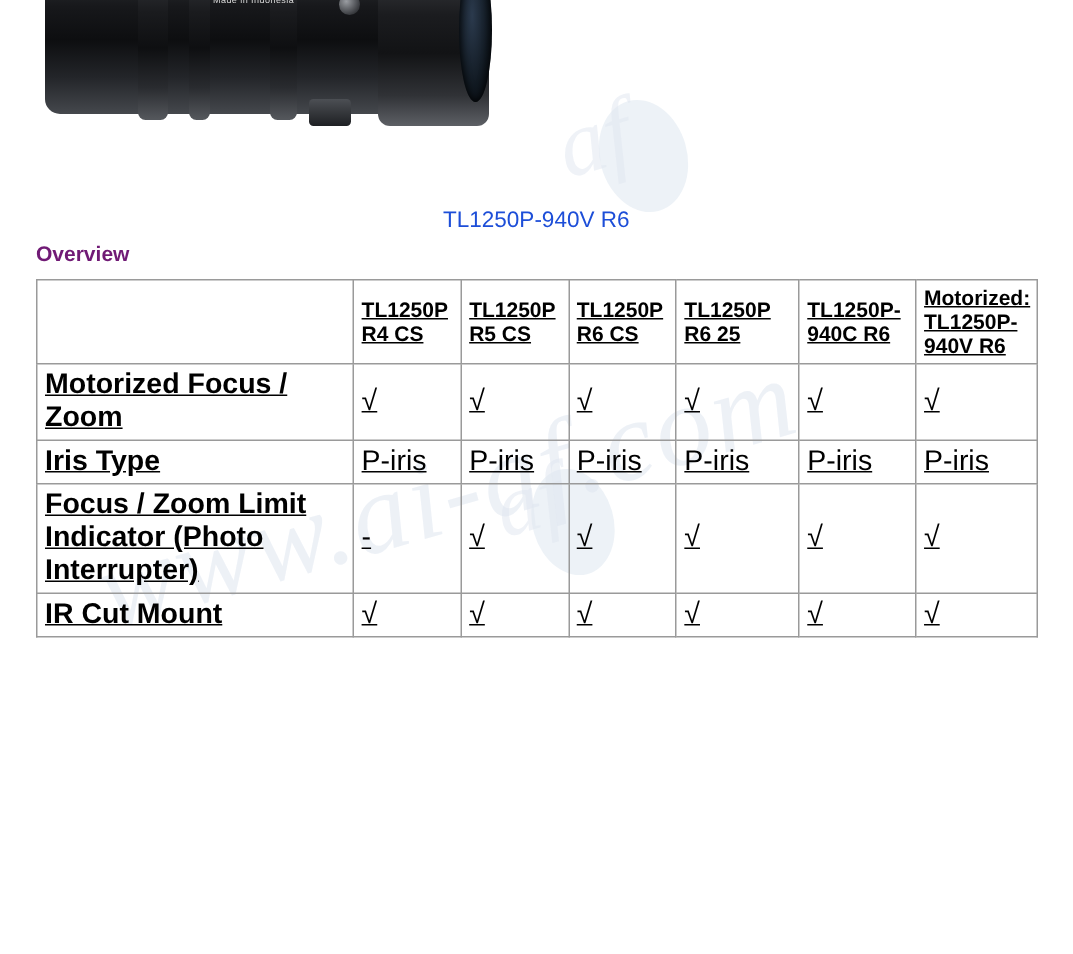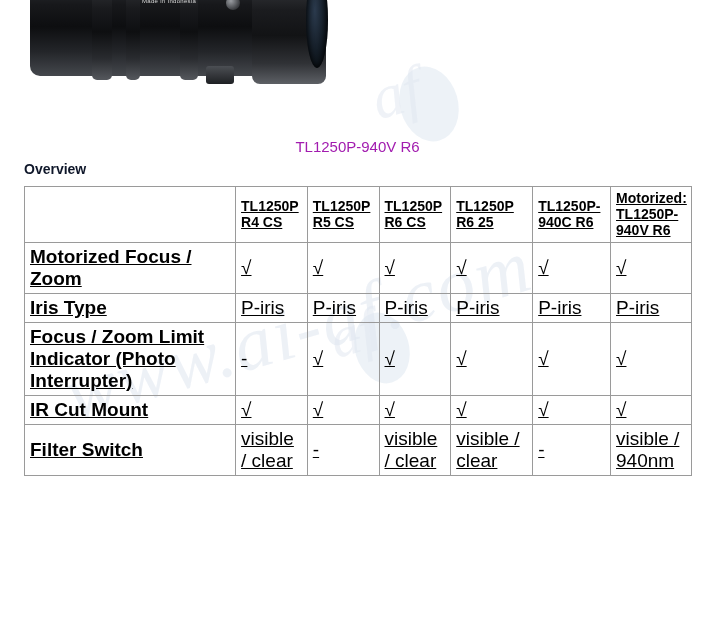--- a/index.html
+++ b/index.html
@@ -168,30 +168,30 @@
   .wc2 { left: 355px; top: 312px; width: 54px; height: 72px; transform: rotate(-16deg); }
 
   
   .product-title {
     position: absolute;
     left: 0;
     top: 138px;
     width: 715px;
     text-align: center;
     font-size: 15px;
-    color: #a21caf;
+    color: #1d4ed8;
     font-family: "Liberation Sans", sans-serif;
   }
   .section-title {
     position: absolute;
     left: 24px;
     top: 161px;
     font-size: 14px;
     font-weight: bold;
-    color: #0f172a;
+    color: #701a75;
   }
 
   
   .spec-wrap {
     position: absolute;
     left: 24px;
     top: 186px;
     width: 668px;
   }
   table.spec {
@@ -308,26 +308,17 @@
         </tr>
         <tr>
           <td class="lbl">IR Cut Mount</td>
           <td class="chk">√</td>
           <td class="chk">√</td>
           <td class="chk">√</td>
           <td class="chk">√</td>
           <td class="chk">√</td>
           <td class="chk">√</td>
         </tr>
-        <tr>
-          <td class="lbl">Filter Switch</td>
-          <td>visible / clear</td>
-          <td>-</td>
-          <td>visible / clear</td>
-          <td>visible / clear</td>
-          <td>-</td>
-          <td>visible / 940nm</td>
-        </tr>
       </tbody>
     </table>
   </div>
 
 </div>
 
 </body></html>

